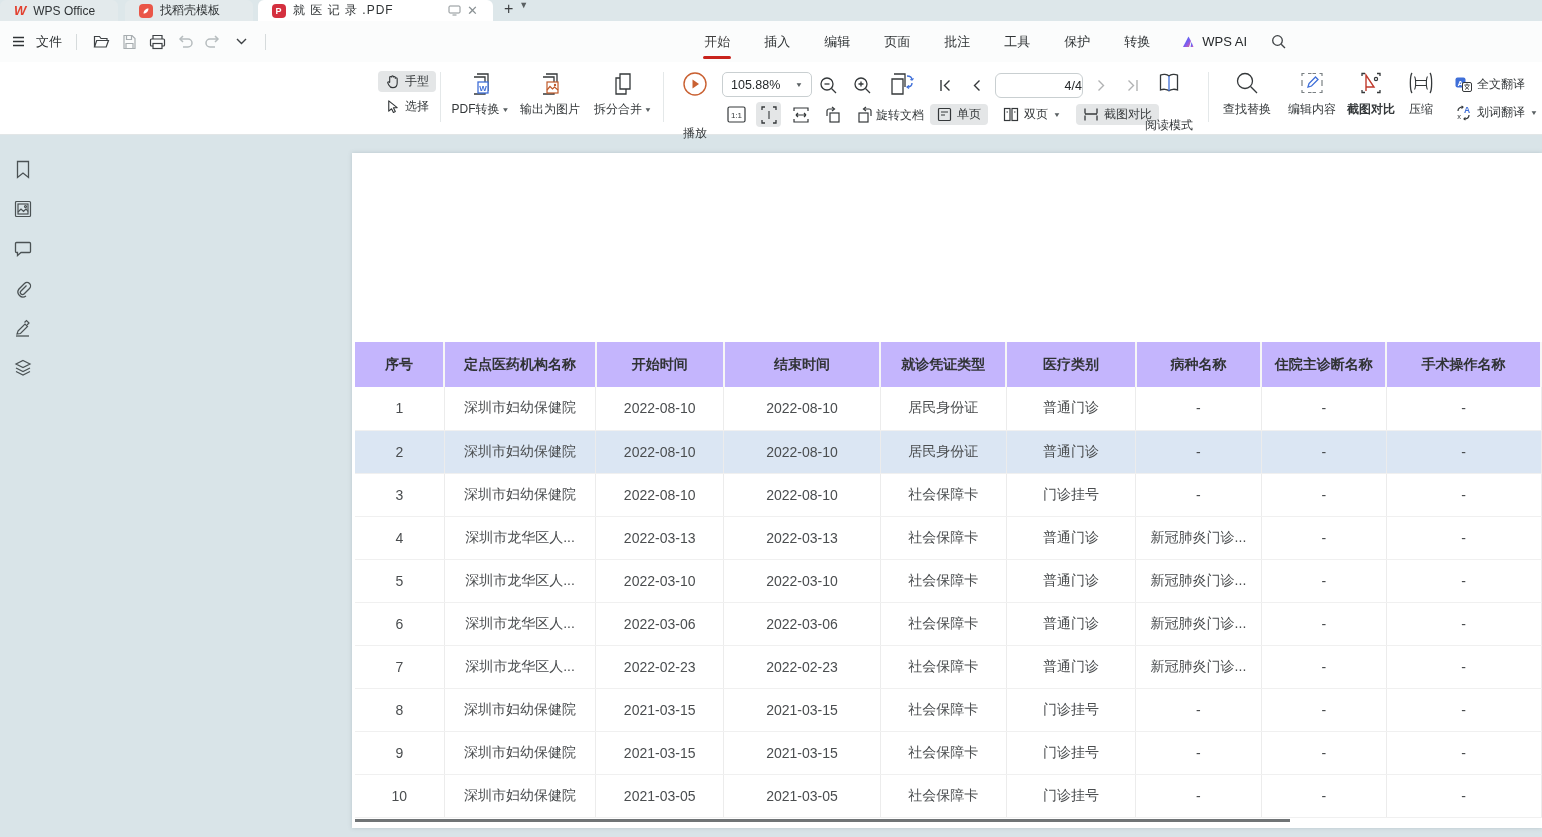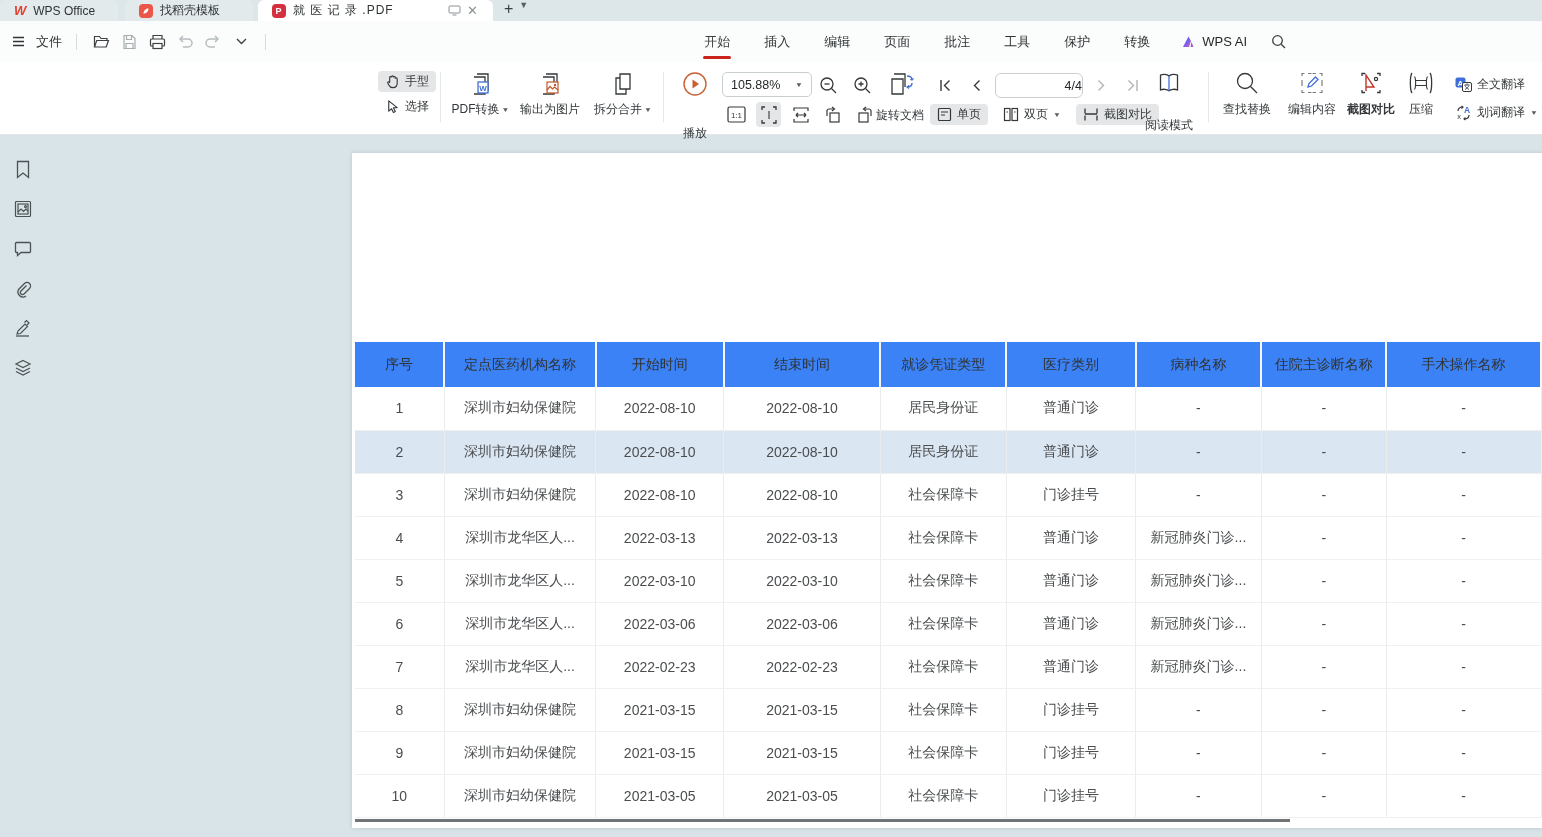--- a/index.html
+++ b/index.html
@@ -63,21 +63,21 @@
   
   .sidebar { position:absolute; left:0; top:135px; bottom:0; width:45px; }
   .sb-ic { position:absolute; left:12px; width:21px; height:21px;
            display:flex; align-items:center; justify-content:center; }
   
   .docarea { position:absolute; left:45px; top:135px; right:0; bottom:0; }
   .page { position:absolute; left:307px; top:18px; width:1190px; height:675px;
           background:#ffffff; box-shadow:0 0 4px rgba(90,110,120,.25); overflow:hidden; }
   table.med { border-collapse:collapse; table-layout:fixed; position:absolute;
               left:3px; top:189px; font-size:14px; color:#4a4d4f; }
-  table.med th { height:45px; background:#3b82f6; color:#303335; font-weight:normal;
+  table.med th { height:45px; background:#c4b5fd; color:#303335; font-weight:bold;
                  border-right:2px solid #f6f6f6; font-size:14px; }
   table.med td { height:43px; text-align:center; border-right:1px solid #ececec;
                  border-bottom:1px solid #f0f0f0; overflow:hidden; white-space:nowrap; }
   table.med tr.hl td { background:#dbe6f3; }
   .endline { position:absolute; left:3px; top:666px; width:935px; height:3px; background:#707476; }
   svg { display:block; }
 </style>
 </head>
 <body>
 

